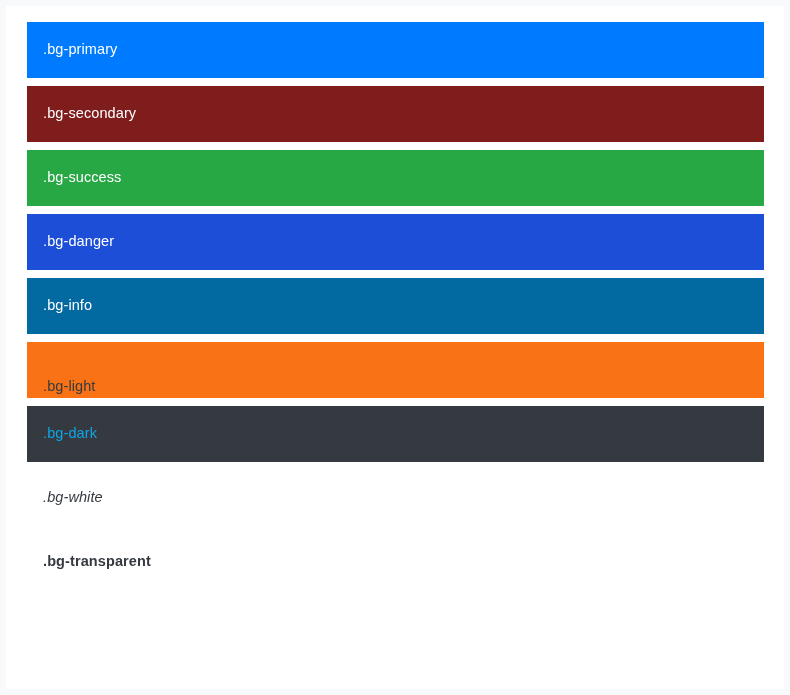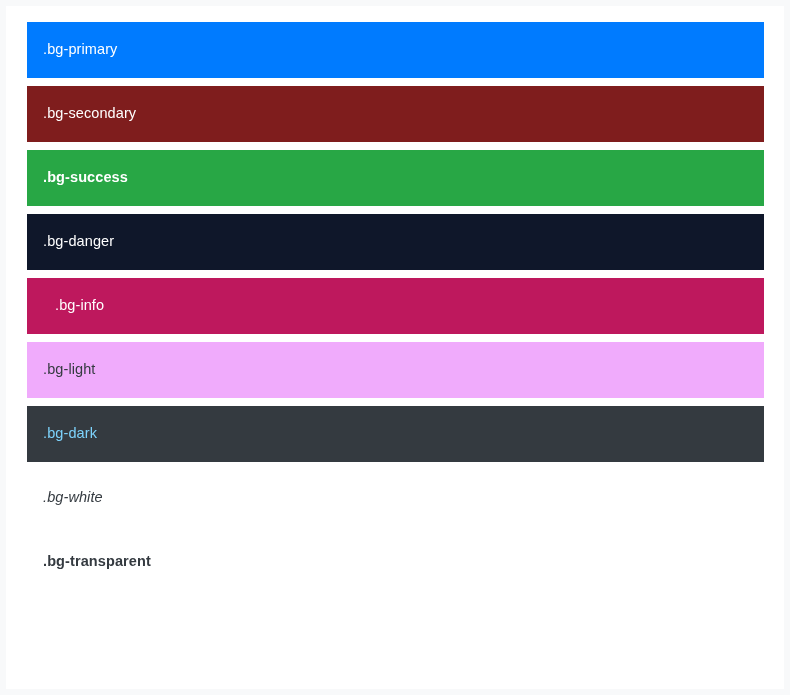--- a/index.html
+++ b/index.html
@@ -67,33 +67,33 @@
 <div id="page" style="background: rgb(248, 249, 250);">
   <div id="card" style="background: rgb(255, 255, 255);">
     <div id="swatch-list">
         <div class="swatch" style="background: rgb(0, 123, 255);">
           <span class="swatch-label" style="color: rgb(255, 255, 255);">.bg-primary</span>
         </div>
         <div class="swatch" style="background: #7f1d1d;">
           <span class="swatch-label" style="color: rgb(255, 255, 255);">.bg-secondary</span>
         </div>
         <div class="swatch" style="background: rgb(40, 167, 69);">
-          <span class="swatch-label" style="color: rgb(255, 255, 255); font-weight: bold;">.bg-success</span>
+          <span class="swatch-label" style="color: rgb(255, 255, 255);">.bg-success</span>
         </div>
-        <div class="swatch" style="background: #0f172a;">
+        <div class="swatch" style="background: #1d4ed8;">
           <span class="swatch-label" style="color: rgb(255, 255, 255);">.bg-danger</span>
         </div>
-        <div class="swatch" style="background: #be185d; padding-left: 12px;">
+        <div class="swatch" style="background: #0369a1;">
           <span class="swatch-label" style="color: rgb(255, 255, 255);">.bg-info</span>
         </div>
-        <div class="swatch" style="background: #f0abfc;">
+        <div class="swatch" style="background: #f97316; align-items: flex-end;">
           <span class="swatch-label" style="color: rgb(52, 58, 64);">.bg-light</span>
         </div>
         <div class="swatch" style="background: rgb(52, 58, 64);">
-          <span class="swatch-label" style="color: #7dd3fc;">.bg-dark</span>
+          <span class="swatch-label" style="color: #0ea5e9;">.bg-dark</span>
         </div>
         <div class="swatch" style="background: rgb(255, 255, 255);">
           <span class="swatch-label" style="color: rgb(52, 58, 64); font-style: italic;">.bg-white</span>
         </div>
         <div class="swatch" style="background: transparent; font-weight: bold;">
           <span class="swatch-label" style="color: rgb(52, 58, 64);">.bg-transparent</span>
         </div>
       </div>
   </div>
 </div>

